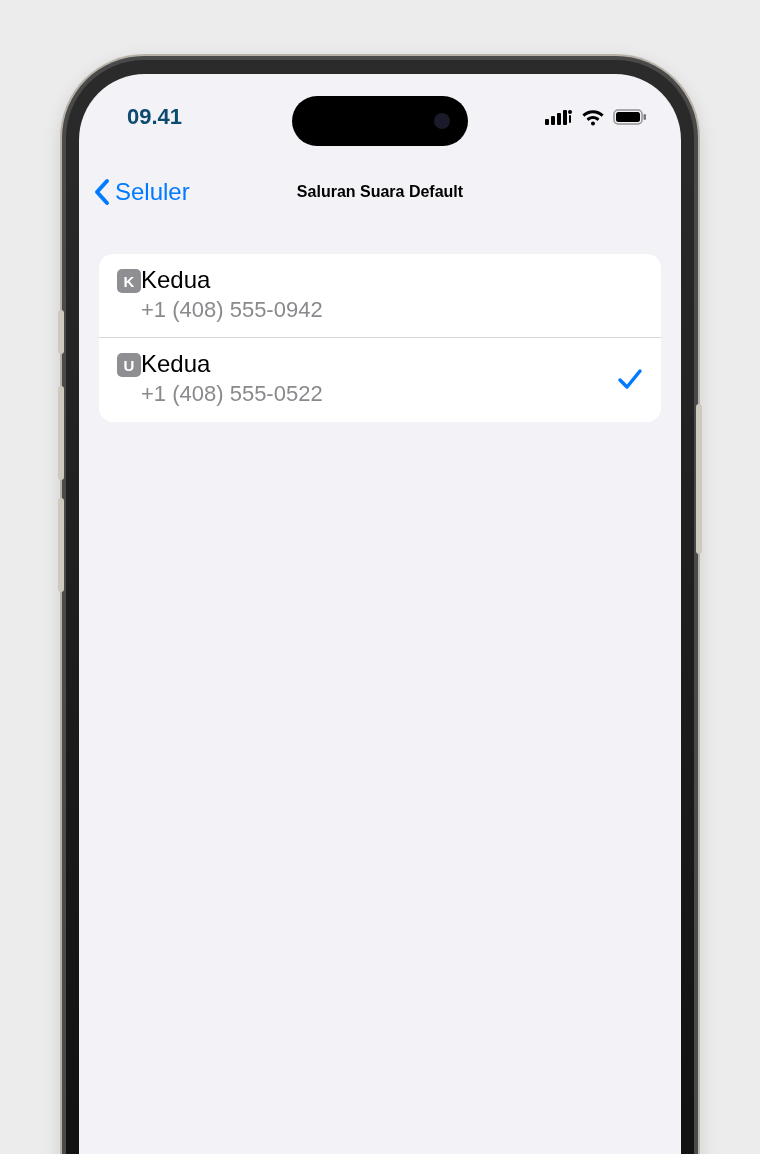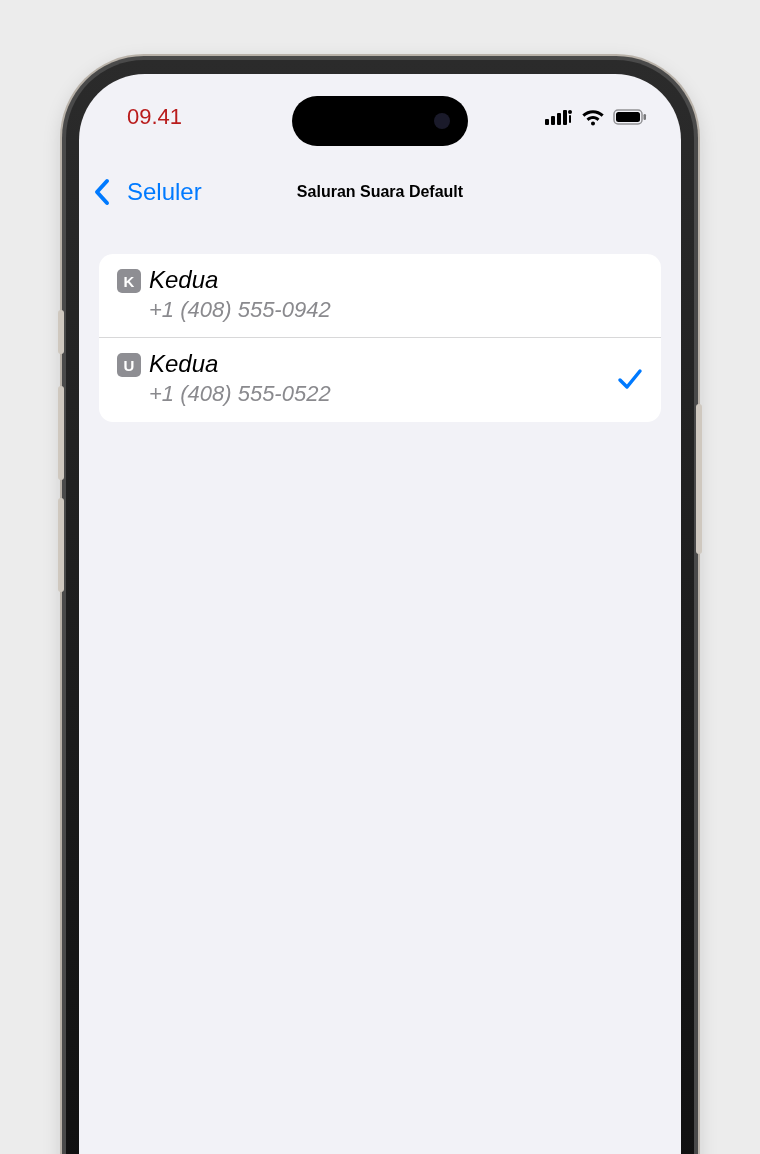--- a/index.html
+++ b/index.html
@@ -76,22 +76,22 @@
       background: #1a1a2a;
       border-radius: 50%;
     }
     .status-bar {
       height: 74px;
       display: flex;
       justify-content: space-between;
       align-items: center;
       padding: 12px 34px 0 48px;
       font-size: 22px;
-      font-weight: 400;
-      color: #b91c1c;
+      font-weight: 700;
+      color: #0c4a6e;
     }
     .status-right {
       display: flex;
       align-items: center;
       gap: 8px;
     }
     .nav-bar {
       display: flex;
       align-items: center;
       padding: 30px 18px 16px 14px;
@@ -138,24 +138,22 @@
       font-size: 15px;
       font-weight: 600;
       display: flex;
       align-items: center;
       justify-content: center;
       flex-shrink: 0;
       margin-top: 3px;
       align-self: flex-start;
     }
     .row-text {
-      margin-left: 8px;
       flex: 1;
       min-width: 0;
-      font-style: italic;
     }
     .row-name {
       font-size: 24px;
       color: #000;
       line-height: 1.2;
     }
     .row-number {
       font-size: 22px;
       color: #8a8a8e;
       line-height: 1.25;
@@ -210,21 +208,21 @@
     </div>
   </div>
 
   <div class="nav-bar">
     <div class="back-button">
       <span>
         <svg width="18" height="28" viewBox="0 0 18 28">
           <polyline points="14,3 4,14 14,25" fill="none" stroke="#007aff" stroke-width="4" stroke-linecap="round" stroke-linejoin="round"></polyline>
         </svg>
       </span>
-      <span style="margin-left:16px">Seluler</span>
+      <span style="margin-left:4px">Seluler</span>
     </div>
     <div class="nav-title">Saluran Suara Default</div>
   </div>
 
   <div class="list-group">
 
     <div class="list-row">
       <div class="sim-badge">K</div>
       <div class="row-text">
         <div class="row-name">Kedua</div>

